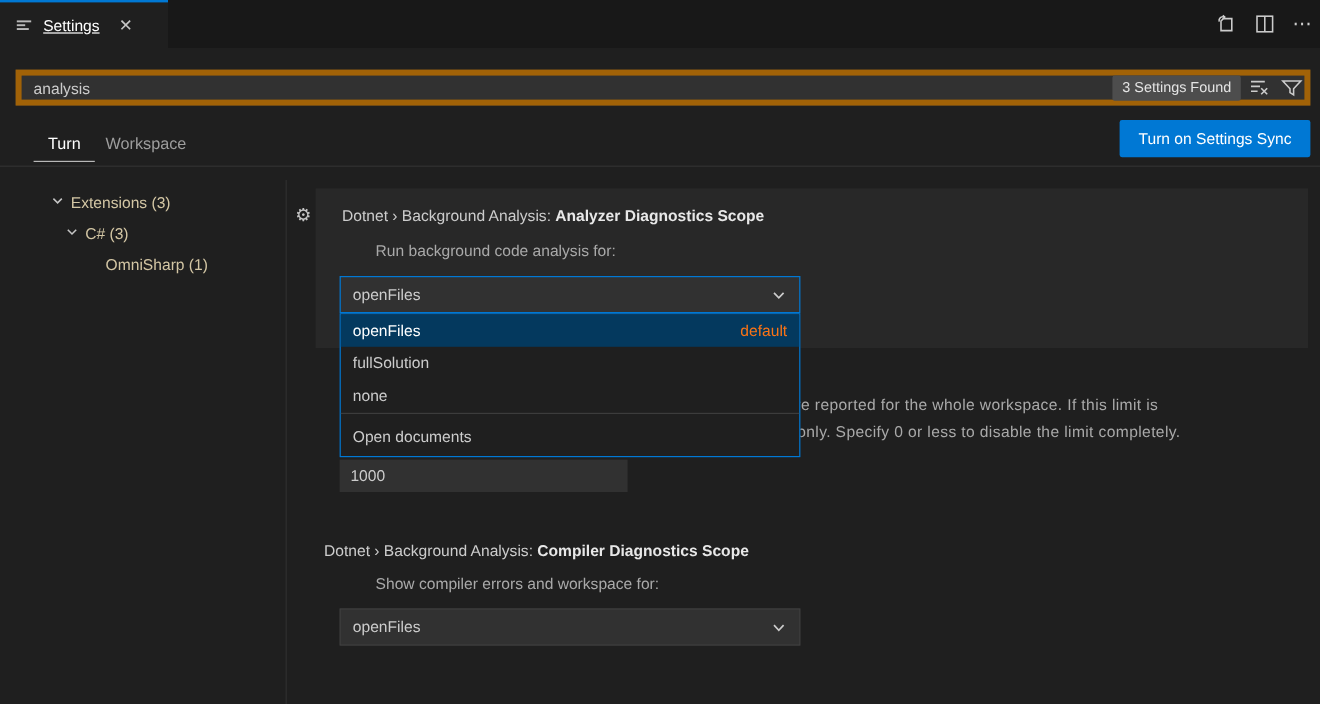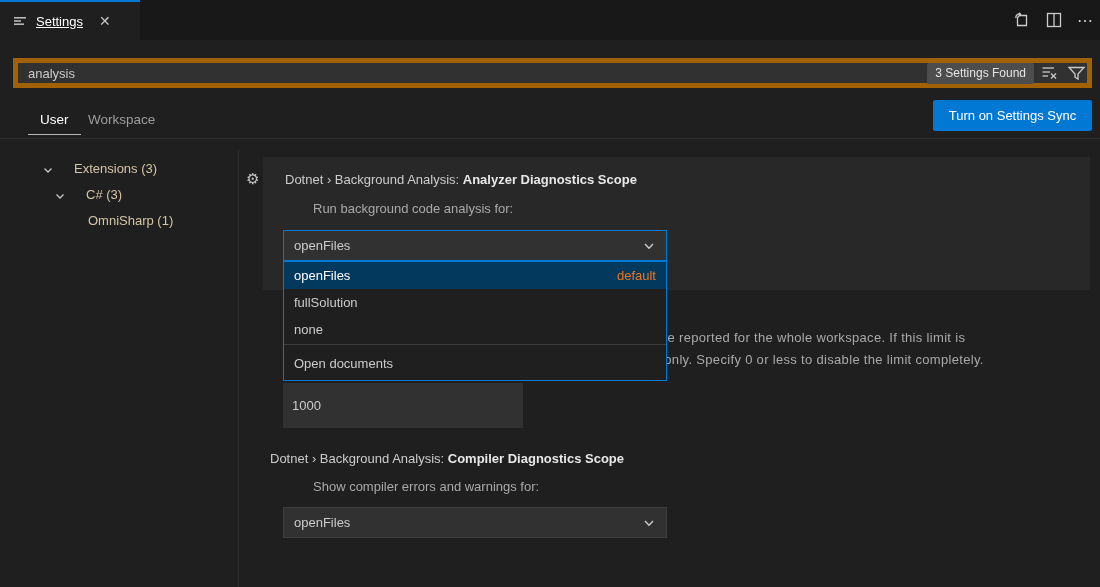--- a/index.html
+++ b/index.html
@@ -53,21 +53,21 @@
   .scope-user { left: 28px; padding: 0 12px; color: #ffffff; border-bottom: 1px solid #b8b8b8; }
   .scope-workspace { left: 88px; color: #9d9d9d; }
   .header-line { left: 0; top: 138px; width: 1100px; height: 1px; background: rgba(255,255,255,0.08); }
   .sync-btn {
     left: 933px; top: 100px; width: 159px; height: 31px;
     background: #0078d4; color: #ffffff; border: none; border-radius: 2px;
     font-size: 13px; font-family: "Liberation Sans", sans-serif; cursor: pointer;
   }
 
   
-  .tree-row { position: absolute; display: flex; align-items: flex-end; gap: 20px; cursor: pointer; }
+  .tree-row { position: absolute; display: flex; align-items: flex-start; gap: 5px; cursor: pointer; }
   .tree-label { color: #d3c6a4; font-size: 13px; }
   .chev { display: flex; align-items: center; color: #c5c5c5; }
 
   
   .sash { left: 238px; top: 150px; width: 1px; height: 437px; background: rgba(255,255,255,0.07); }
   .row-highlight { left: 263px; top: 157px; width: 827px; height: 133px; background: rgba(255,255,255,0.045); }
   .gear { left: 246px; top: 170px; color: #c5c5c5; font-size: 15px; cursor: pointer; }
   .setting-title { font-size: 13px; color: #cccccc; white-space: nowrap; }
   .setting-title b { color: #e8e8e8; font-weight: 700; }
   .setting-desc { font-size: 13px; color: #a9a9a9; white-space: nowrap; margin-left: 28px; }
@@ -92,21 +92,21 @@
   .opt.selected { background: #04395e; color: #ffffff; }
   .opt .detail { margin-left: auto; font-weight: 400; color: #f97316; }
   .opt-sep { height: 1px; background: #3c3c3c; margin: 1px 0; }
   .opt-desc { height: 34px; display: flex; align-items: center; padding: 0 10px; color: #cccccc; }
 
   .occluded-desc {
     left: 285px; color: #a9a9a9; white-space: nowrap; z-index: 1;
     letter-spacing: 0.32px;
   }
   .num-input {
-    left: 283px; top: 383px; width: 240px; height: 45px;
+    left: 283px; top: 383px; width: 240px; height: 27px;
     background: #313131; border: none; outline: none; color: #cccccc;
     font-size: 13px; padding: 0 9px; font-family: "Liberation Sans", sans-serif;
   }
   svg { display: block; }
 </style>
 </head>
 <body>
 
 <div class="abs tabbar">
   <div class="abs tab">
@@ -149,21 +149,21 @@
     <line x1="15" y1="9.5" x2="10" y2="14.5"></line>
   </svg>
 </span>
 <span class="abs search-icon-btn" style="right:14px">
   <svg width="19" height="18" viewBox="0 0 19 18" fill="none" stroke="#cccccc" stroke-width="1.3">
     <path d="M2 3.5 h15 l-6 6.5 v5 l-3 -1.8 v-3.2 z"></path>
   </svg>
 </span>
 
 <div class="abs scope-row">
-  <span class="scope-tab scope-user">User</span>
+  <span class="scope-tab scope-user">Turn</span>
   <span class="scope-tab scope-workspace">Workspace</span>
 </div>
 <div class="abs header-line"></div>
 <button class="abs sync-btn">Turn on Settings Sync</button>
 
 <div class="abs tree-row" style="left:42px; top:161px">
   <span class="chev">
     <svg width="12" height="12" viewBox="0 0 12 12" fill="none" stroke="#c5c5c5" stroke-width="1.3">
         <path d="M2.5 4.5 L6 8 L9.5 4.5"></path>
       </svg>
@@ -215,21 +215,21 @@
   <div class="opt-desc">Open documents</div>
 </div>
 
 <div class="abs occluded-desc" style="top:330px">Specifies the maximum number of files for which diagnostics are reported for the whole workspace. If this limit is</div>
 <div class="abs occluded-desc" style="top:352px">exceeded, diagnostics will be shown for currently opened files only. Specify 0 or less to disable the limit completely.</div>
 <input class="abs num-input" type="text" value="1000" style="">
 
 <div class="abs setting-title" style="left:270px; top:451px">
   <span>Dotnet › Background Analysis: </span><b>Compiler Diagnostics Scope</b>
 </div>
-<div class="abs setting-desc" style="left:285px; top:479px">Show compiler errors and warnings for:</div>
+<div class="abs setting-desc" style="left:285px; top:479px">Show compiler errors and workspace for:</div>
 <div class="abs select-box plain-border" style="left:283px; top:507px">
   <span>openFiles</span>
   <span class="sel-chev">
     <svg width="14" height="14" viewBox="0 0 14 14" fill="none" stroke="#cccccc" stroke-width="1.4">
         <path d="M3 5 L7 9.2 L11 5"></path>
       </svg>
   </span>
 </div>
 
 </body></html>

